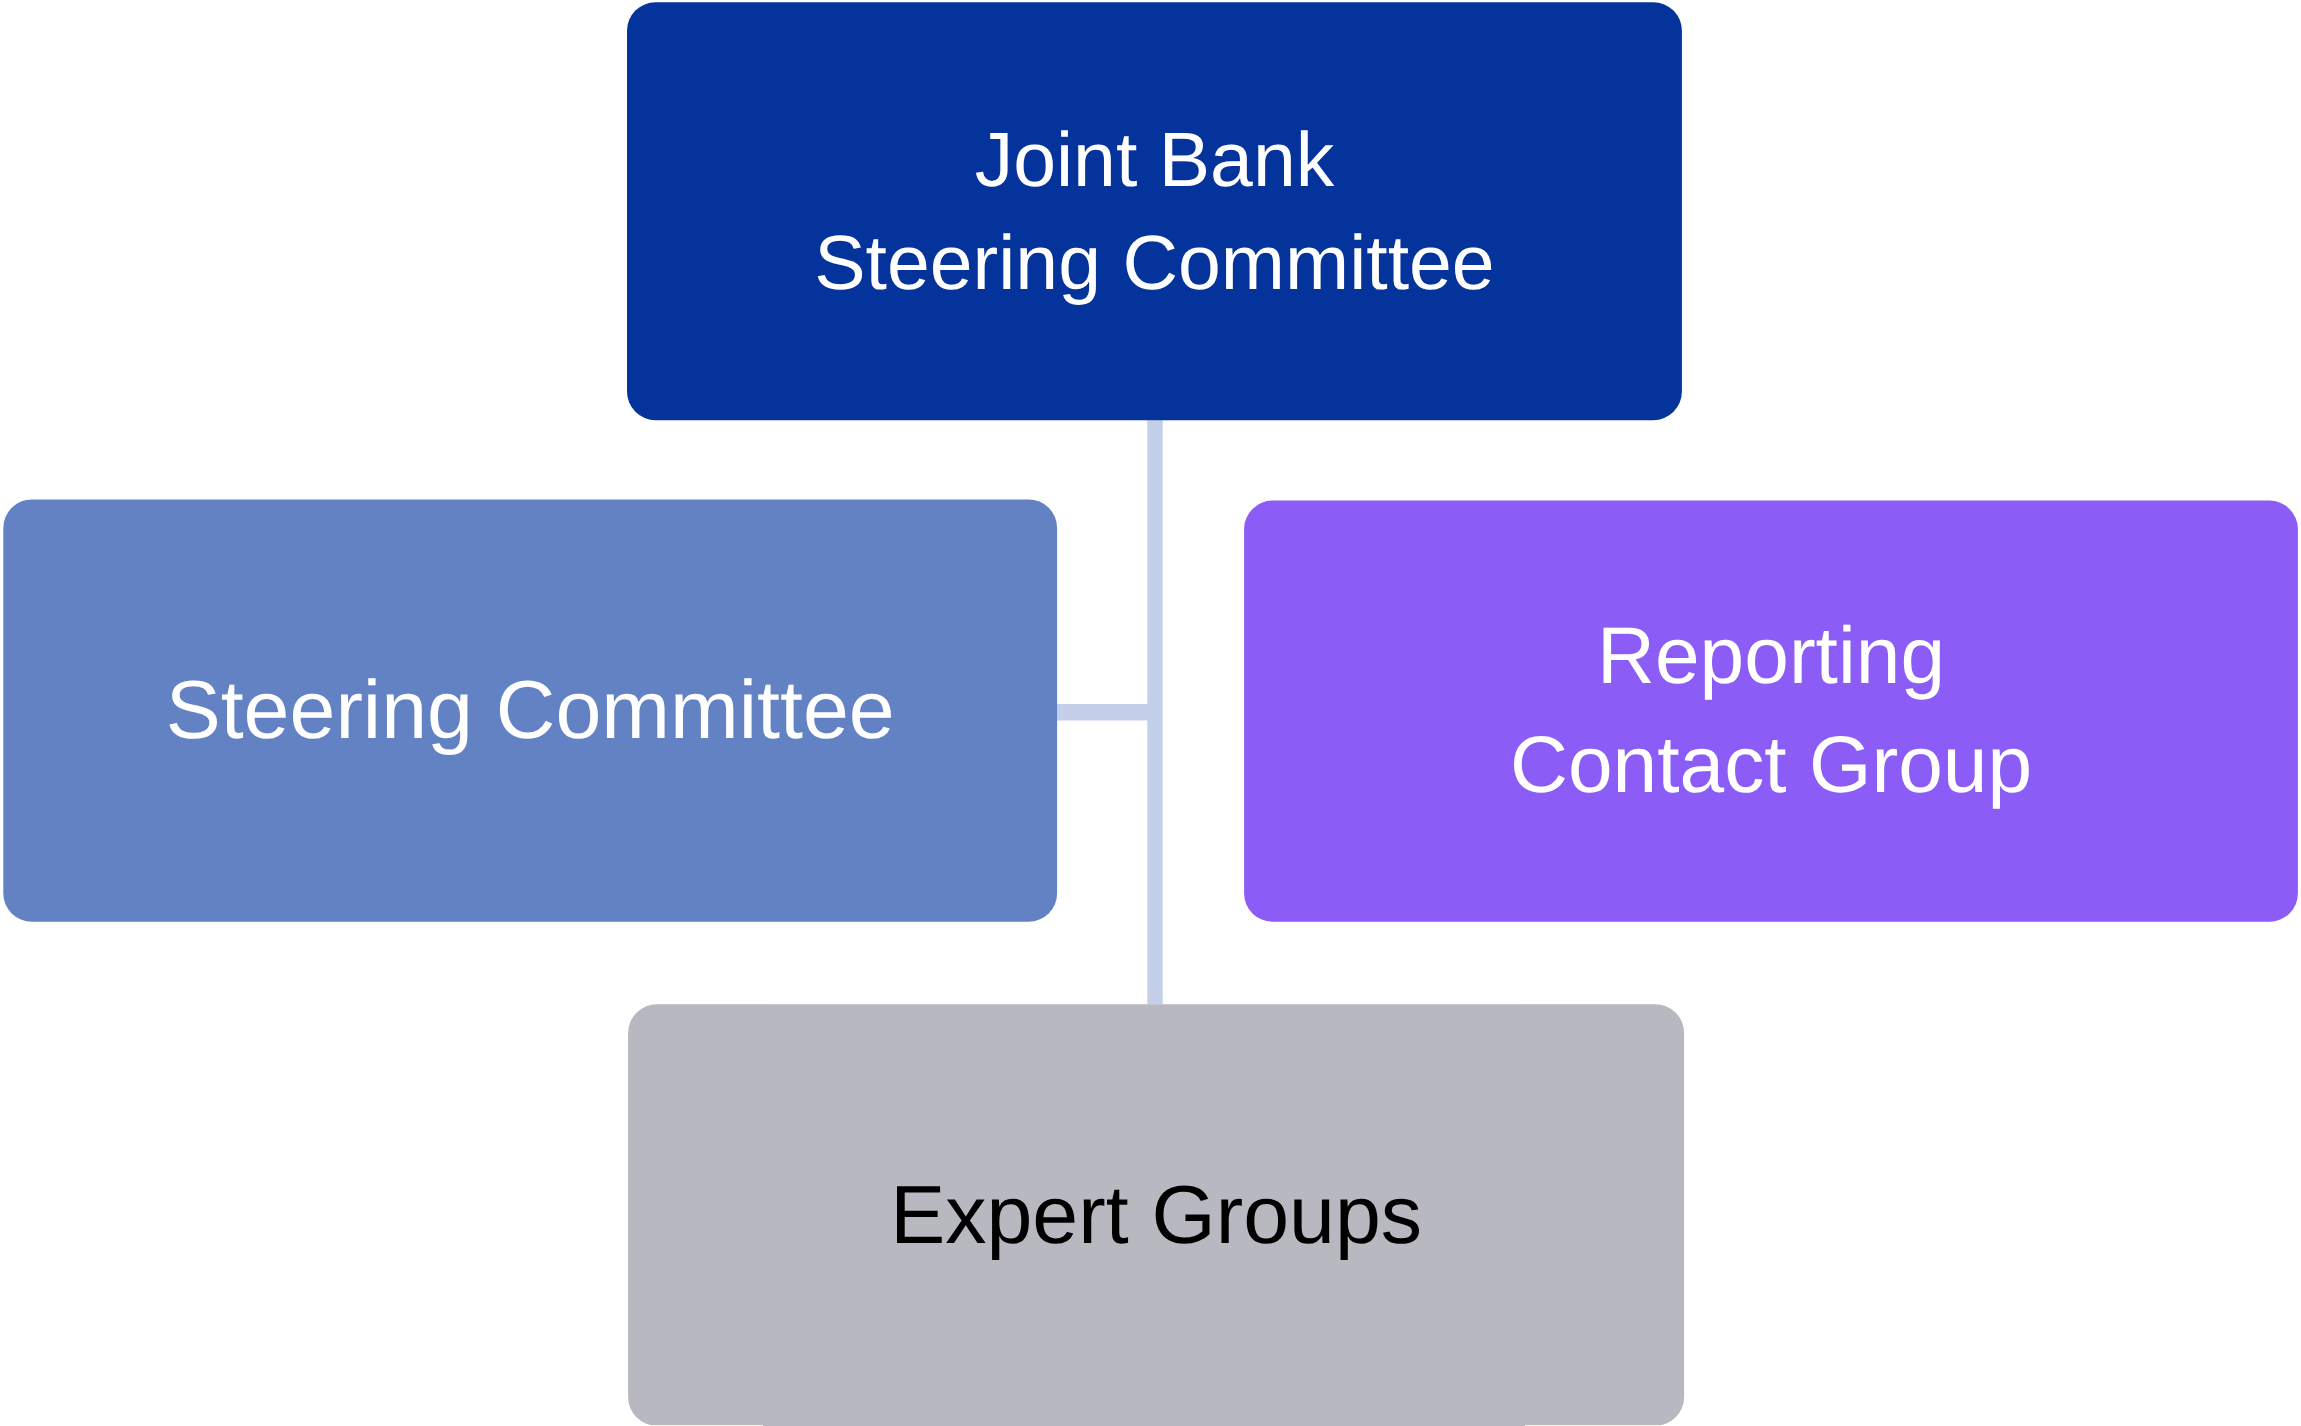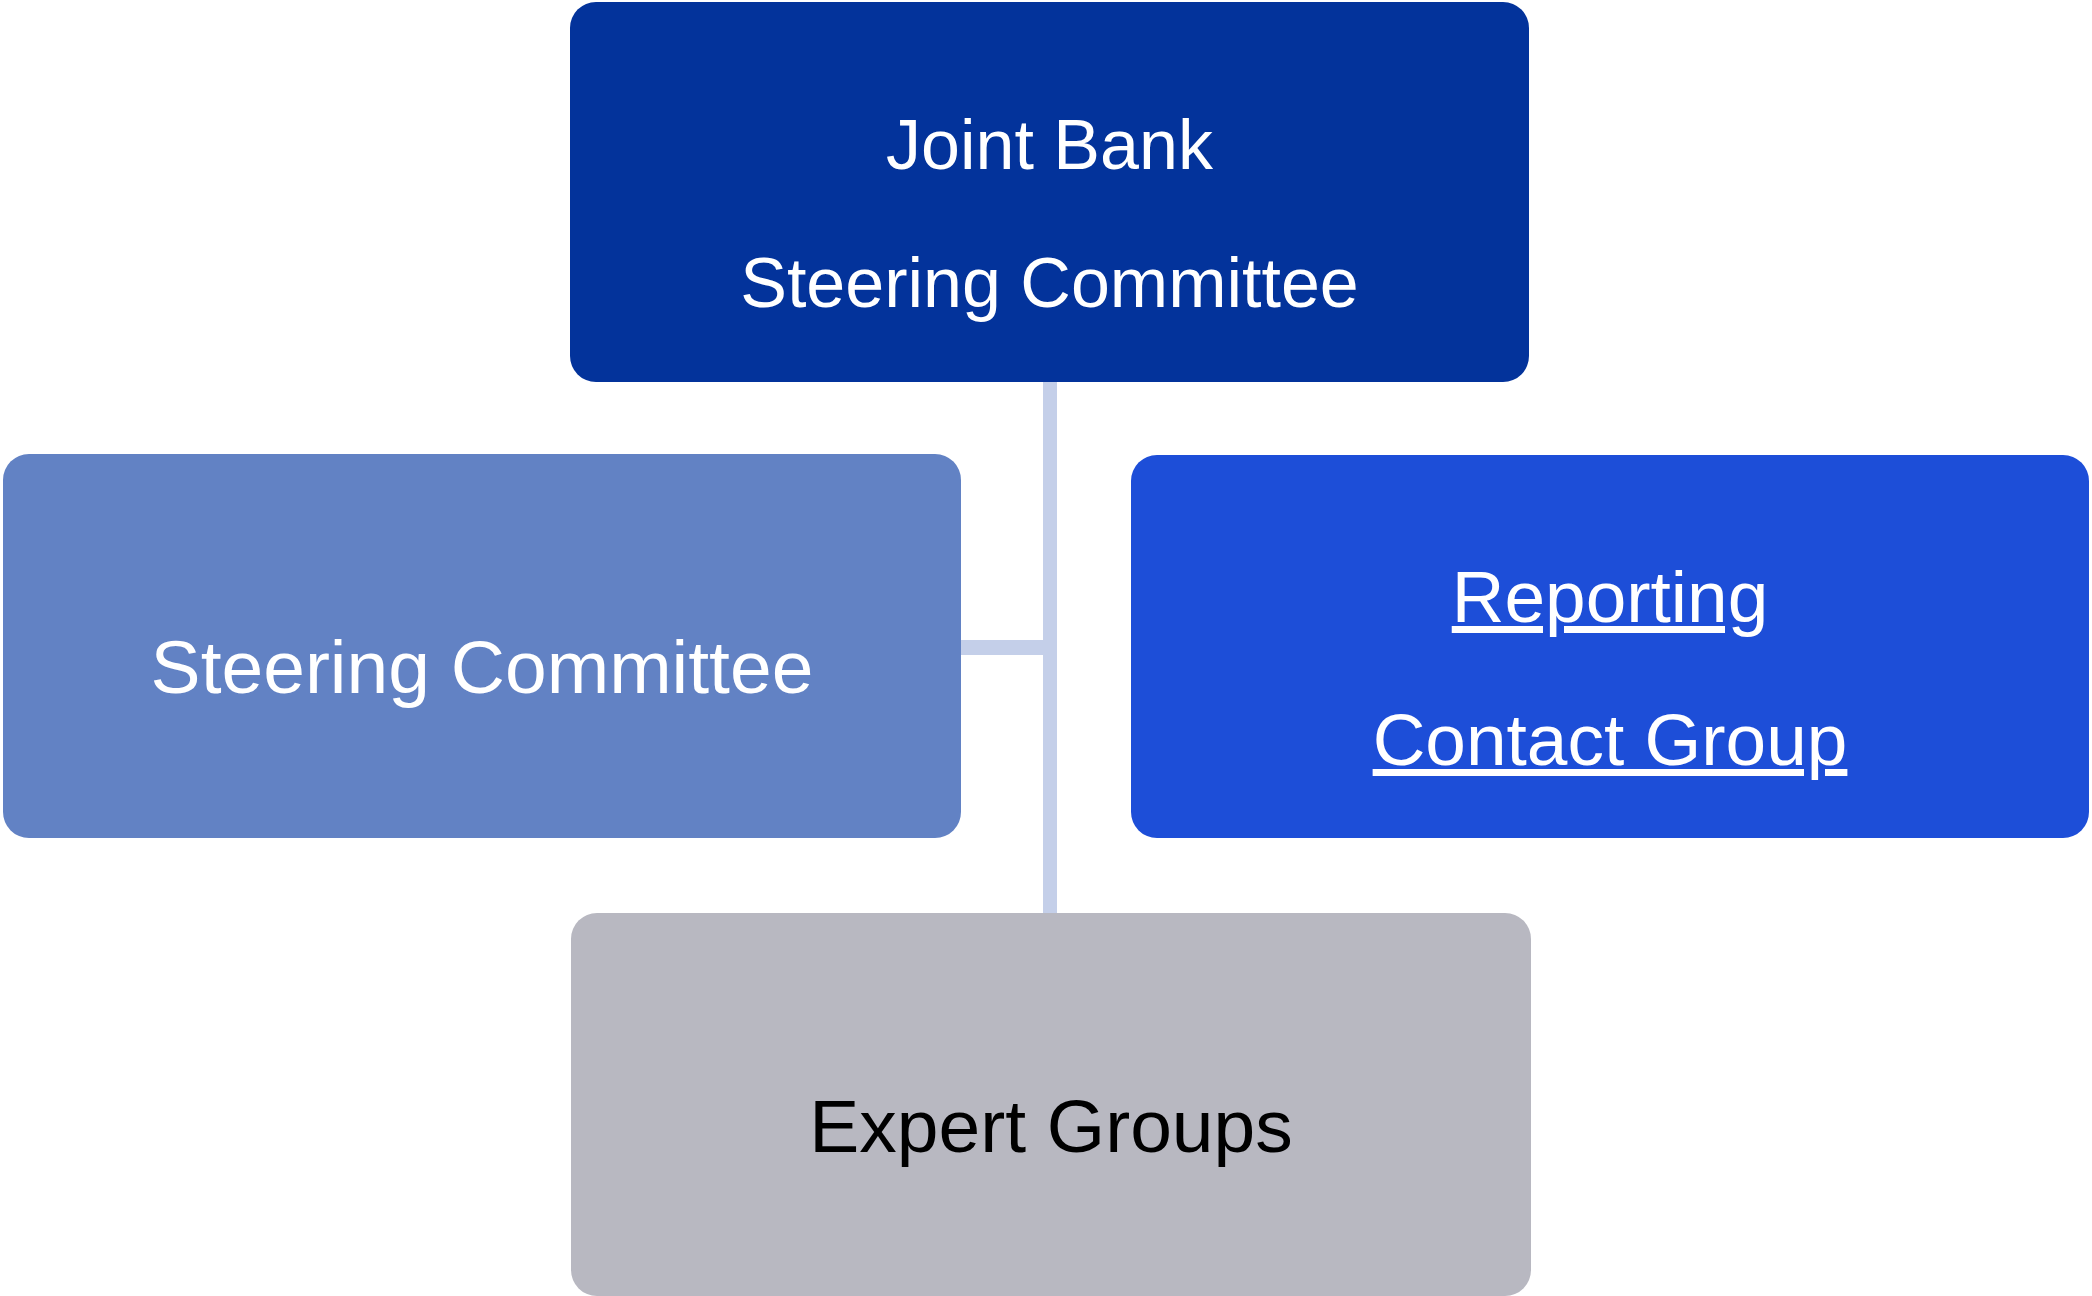--- a/index.html
+++ b/index.html
@@ -21,21 +21,20 @@
     color: #ffffff;
     display: flex;
     align-items: center;
     justify-content: center;
     text-align: center;
     line-height: 1.35;
     font-weight: 400;
   }
   .box .label span {
     display: block;
-    margin-top: 44px;
   }
   .box-jbrc {
     left: 570px;
     top: 2px;
     width: 959px;
     height: 380px;
     font-size: 70px;
   }
   .box-steering {
     left: 3px;
@@ -89,21 +88,21 @@
       <span>Steering Committee</span>
     </div>
   </div>
 
   <div class="box box-steering" style="background-color: rgb(98, 130, 196); color: #ffffff;">
     <div class="label">
       <span>Steering Committee</span>
     </div>
   </div>
 
-  <div class="box box-rcg" style="background-color: #1d4ed8; color: rgb(255, 255, 255); text-decoration: underline;">
+  <div class="box box-rcg" style="background-color: #8b5cf6; color: rgb(255, 255, 255);">
     <div class="label">
       <span>Reporting</span>
       <span>Contact Group</span>
     </div>
   </div>
 
   <div class="box box-expert" style="background-color: rgb(184, 184, 193); color: #000000;">
     <div class="label">
       <span>Expert Groups</span>
     </div>

